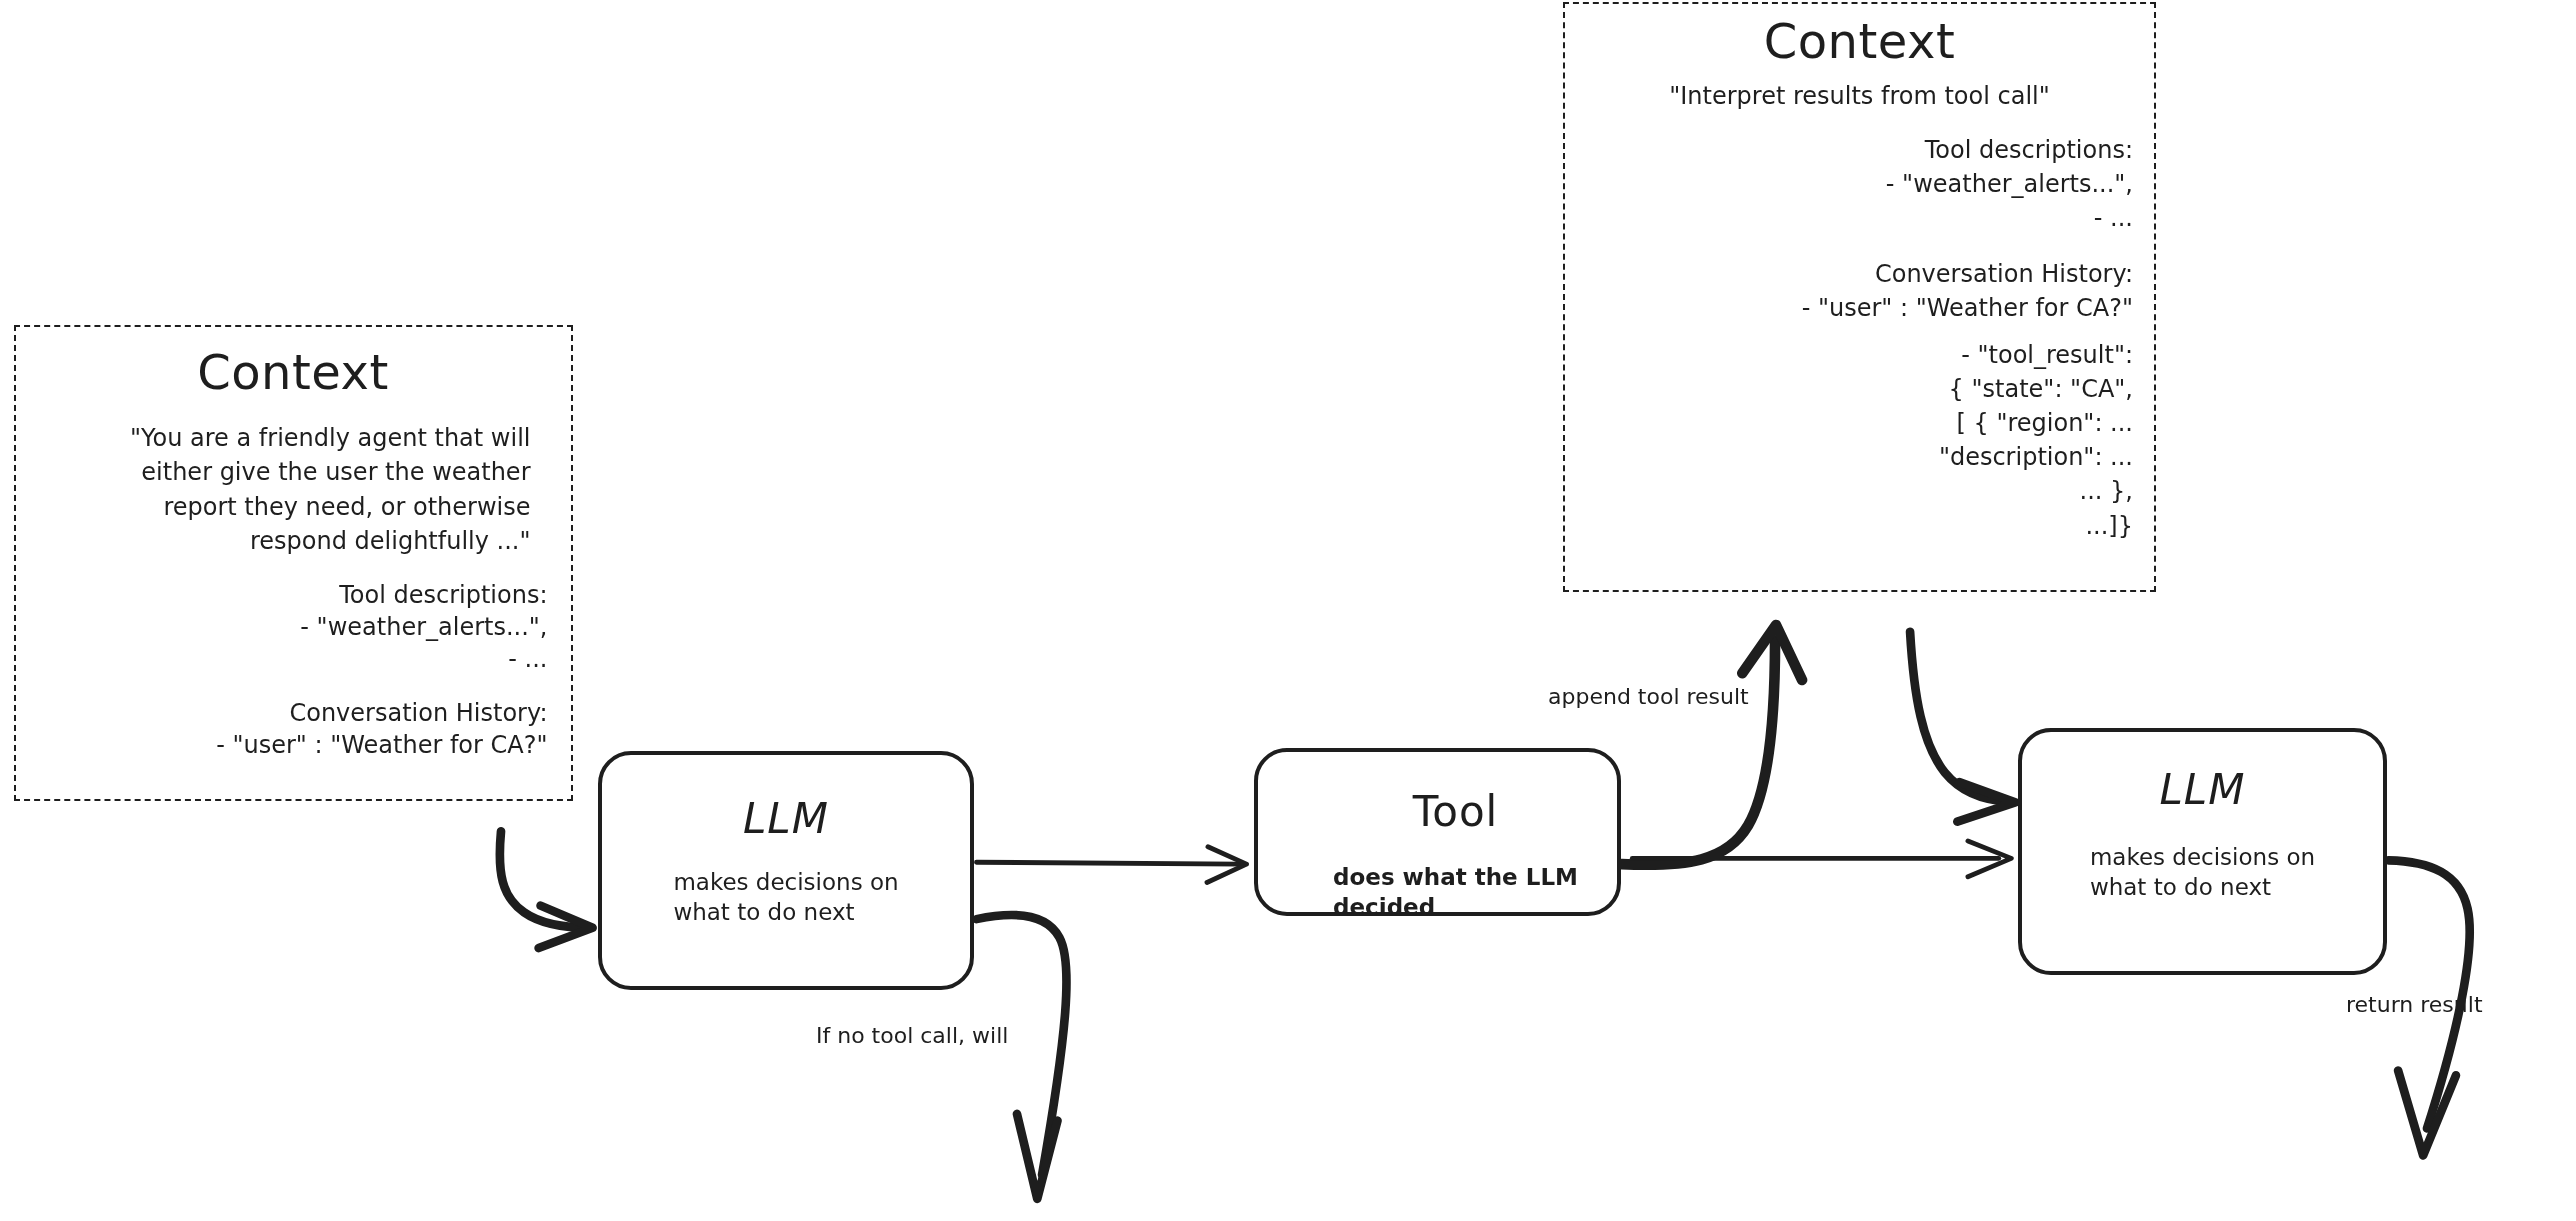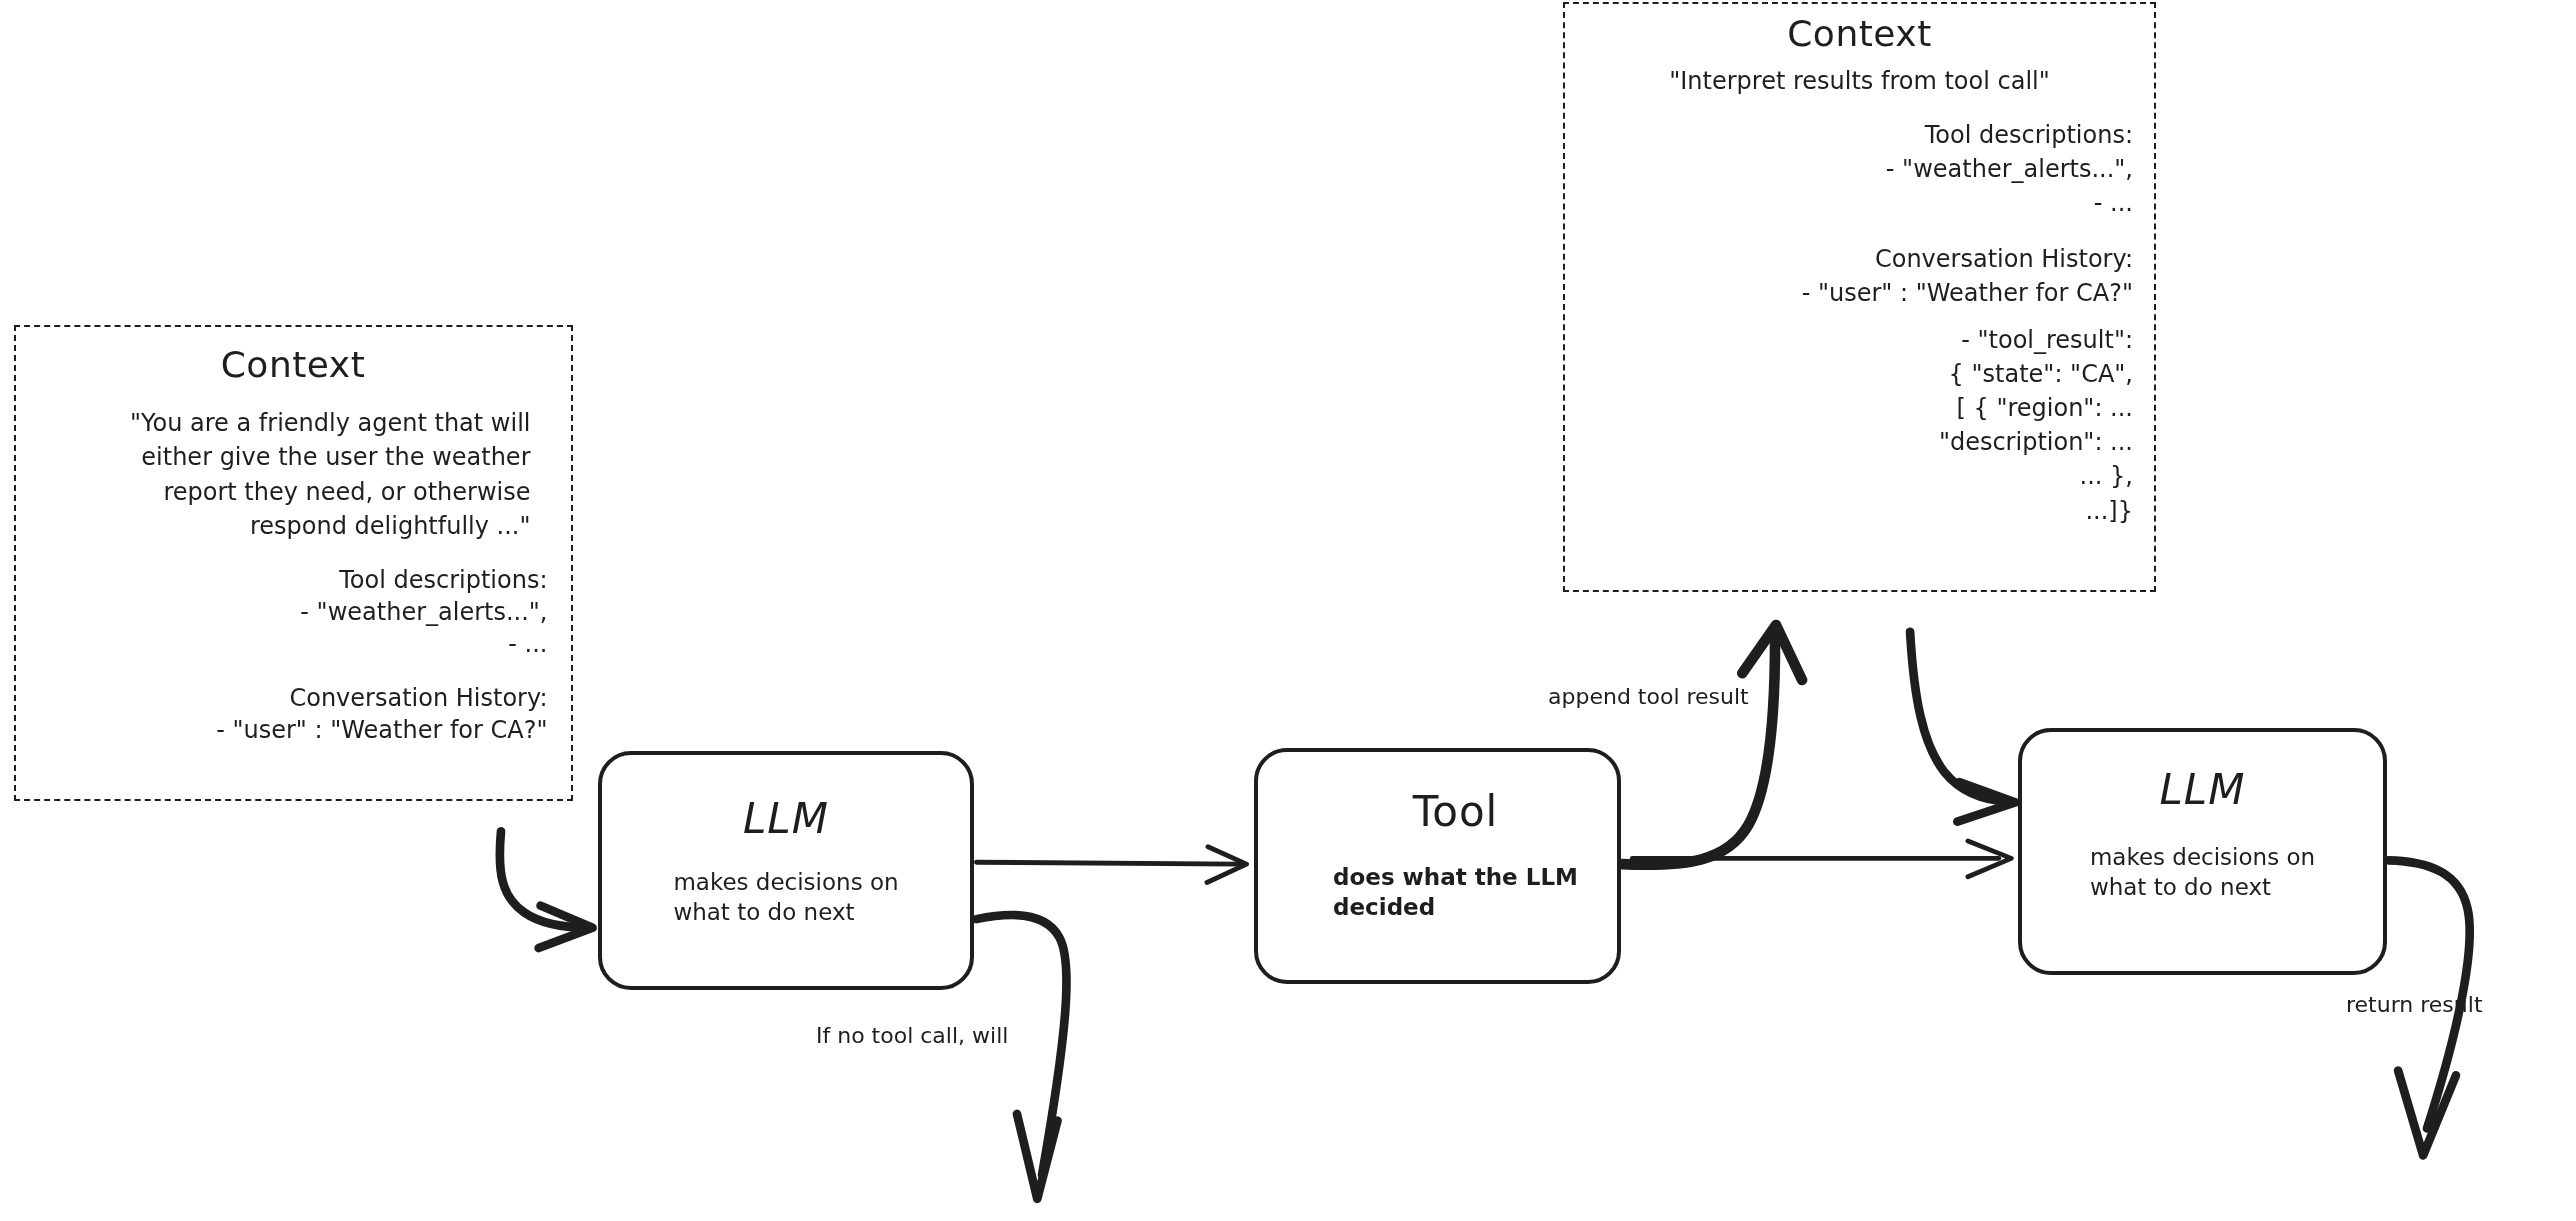--- a/index.html
+++ b/index.html
@@ -22,21 +22,21 @@
   
   .context-box {
     position: absolute;
     border: 2.9px dashed #1e1e1e;
     box-sizing: border-box;
     background: transparent;
   }
   .context-title {
     text-align: center;
     font-family: "DejaVu Sans", sans-serif;
-    font-size: 36px;
+    font-size: 48px;
     font-weight: 400;
     color: #1e1e1e;
     letter-spacing: 0.5px;
     white-space: pre;
   }
   .context-body {
     font-family: "DejaVu Sans", sans-serif;
     font-size: 24px;
     line-height: 1.35;
     color: #1e1e1e;
@@ -114,21 +114,21 @@
   }
   .node-sub {
     font-family: "DejaVu Sans", sans-serif;
     font-size: 23px;
     line-height: 1.3;
     color: #1e1e1e;
     white-space: pre;
     text-align: left;
   }
   #node-llm-1 { left: 598px;  top: 751px; width: 376px; height: 239px; }
-  #node-tool  { left: 1254px; top: 748px; width: 367px; height: 236px; padding-left: 36px; }
+  #node-tool  { left: 1254px; top: 748px; width: 367px; height: 168px; padding-left: 36px; }
   #node-llm-2 { left: 2018px; top: 728px; width: 369px; height: 247px; }
 
   #node-llm-1 .node-title { margin-top: 39px; }
   #node-llm-1 .node-sub   { margin-top: 25px; }
   #node-tool  .node-title { margin-top: 35px; font-style: normal; }
   #node-tool  .node-sub   { margin-top: 27px; font-weight: bold; }
   #node-llm-2 .node-title { margin-top: 33px; }
   #node-llm-2 .node-sub   { margin-top: 29px; }
 
   

